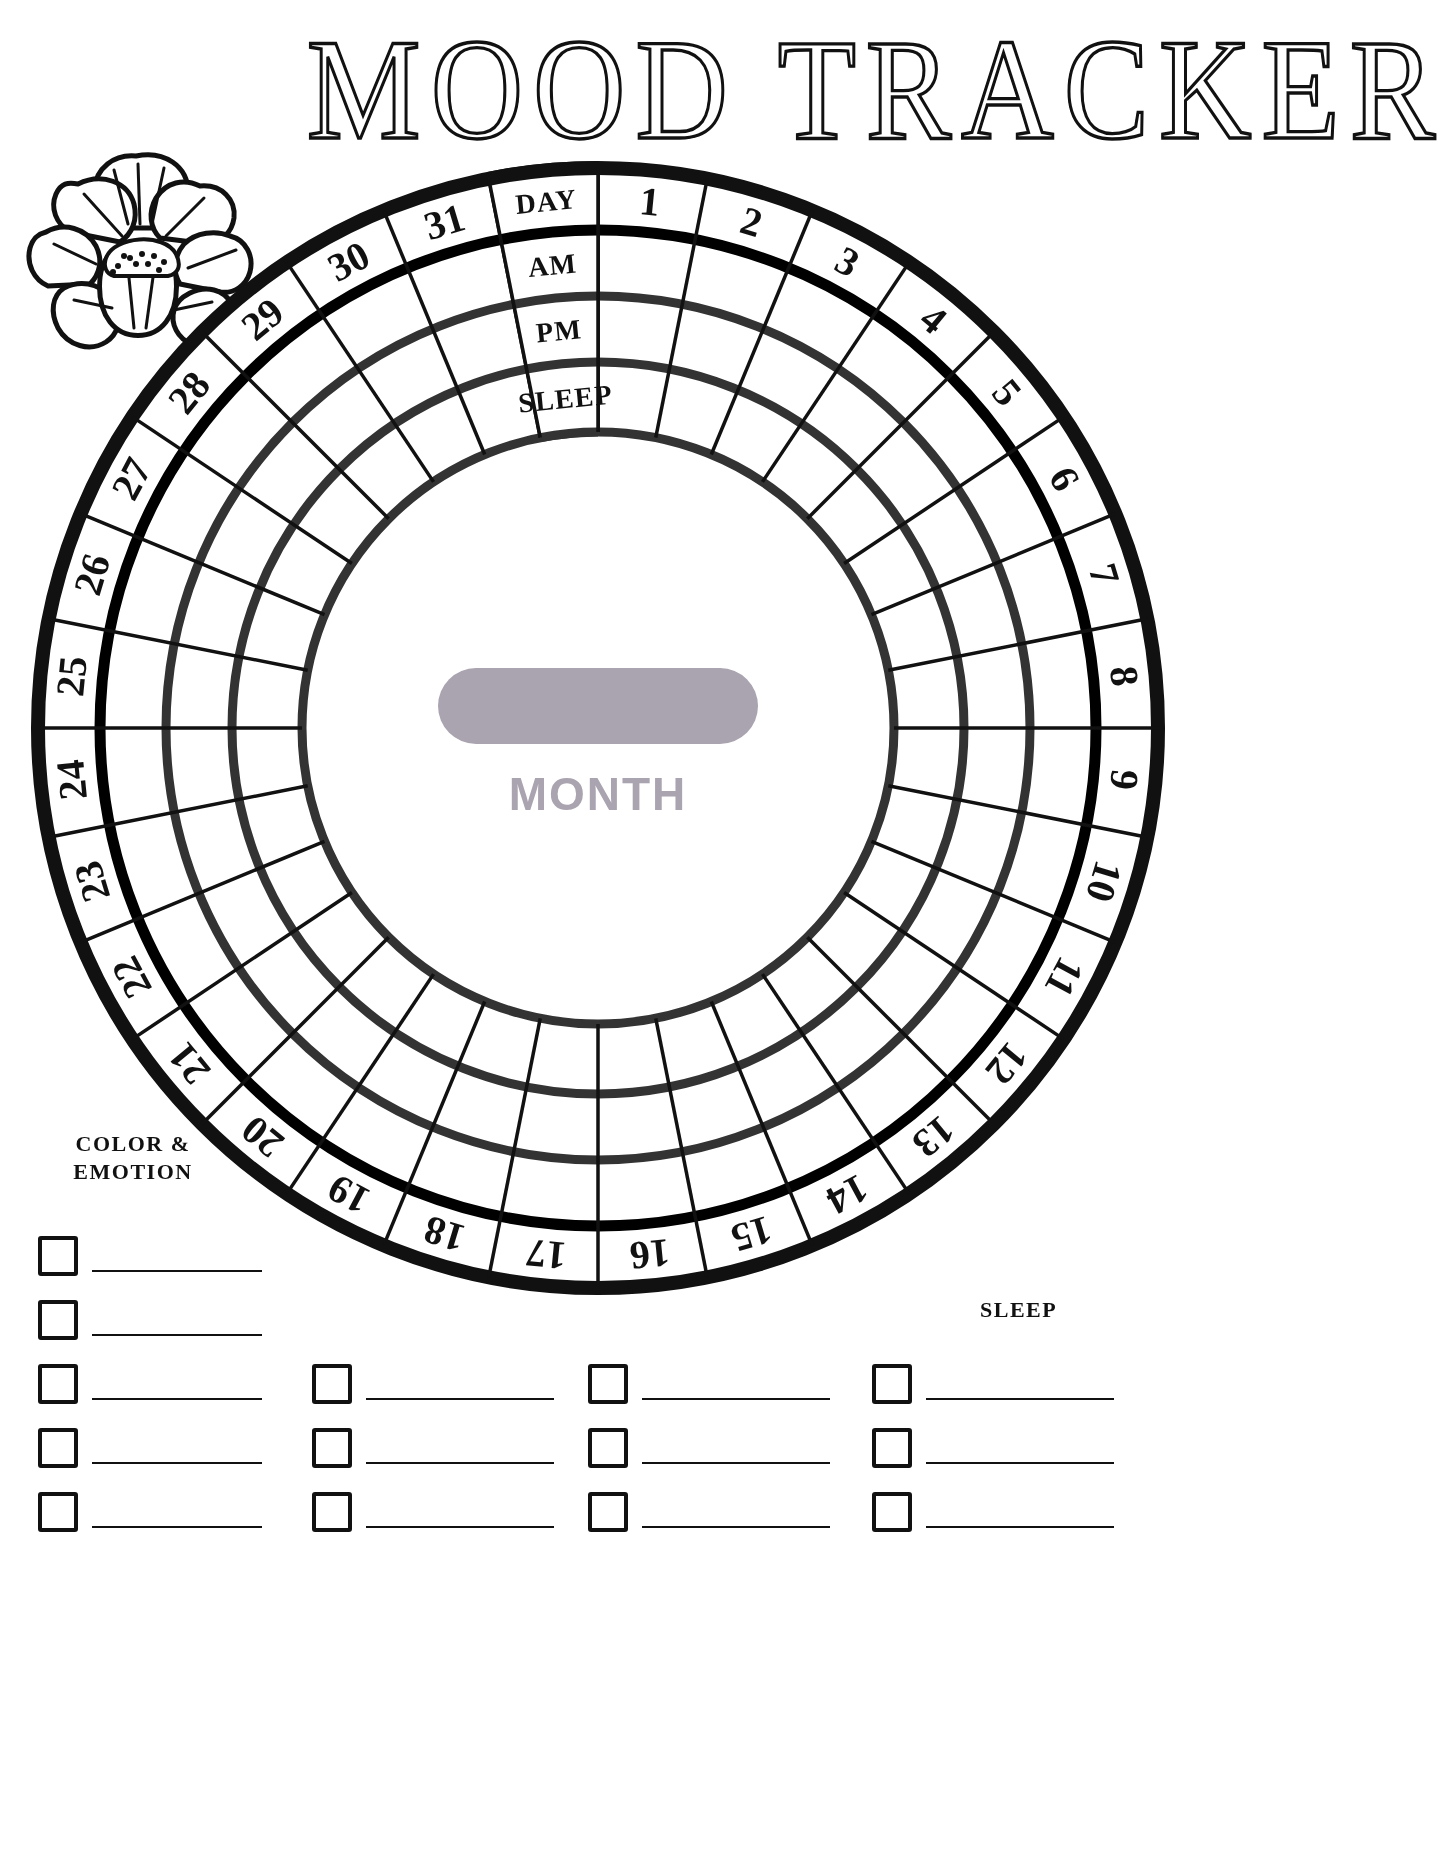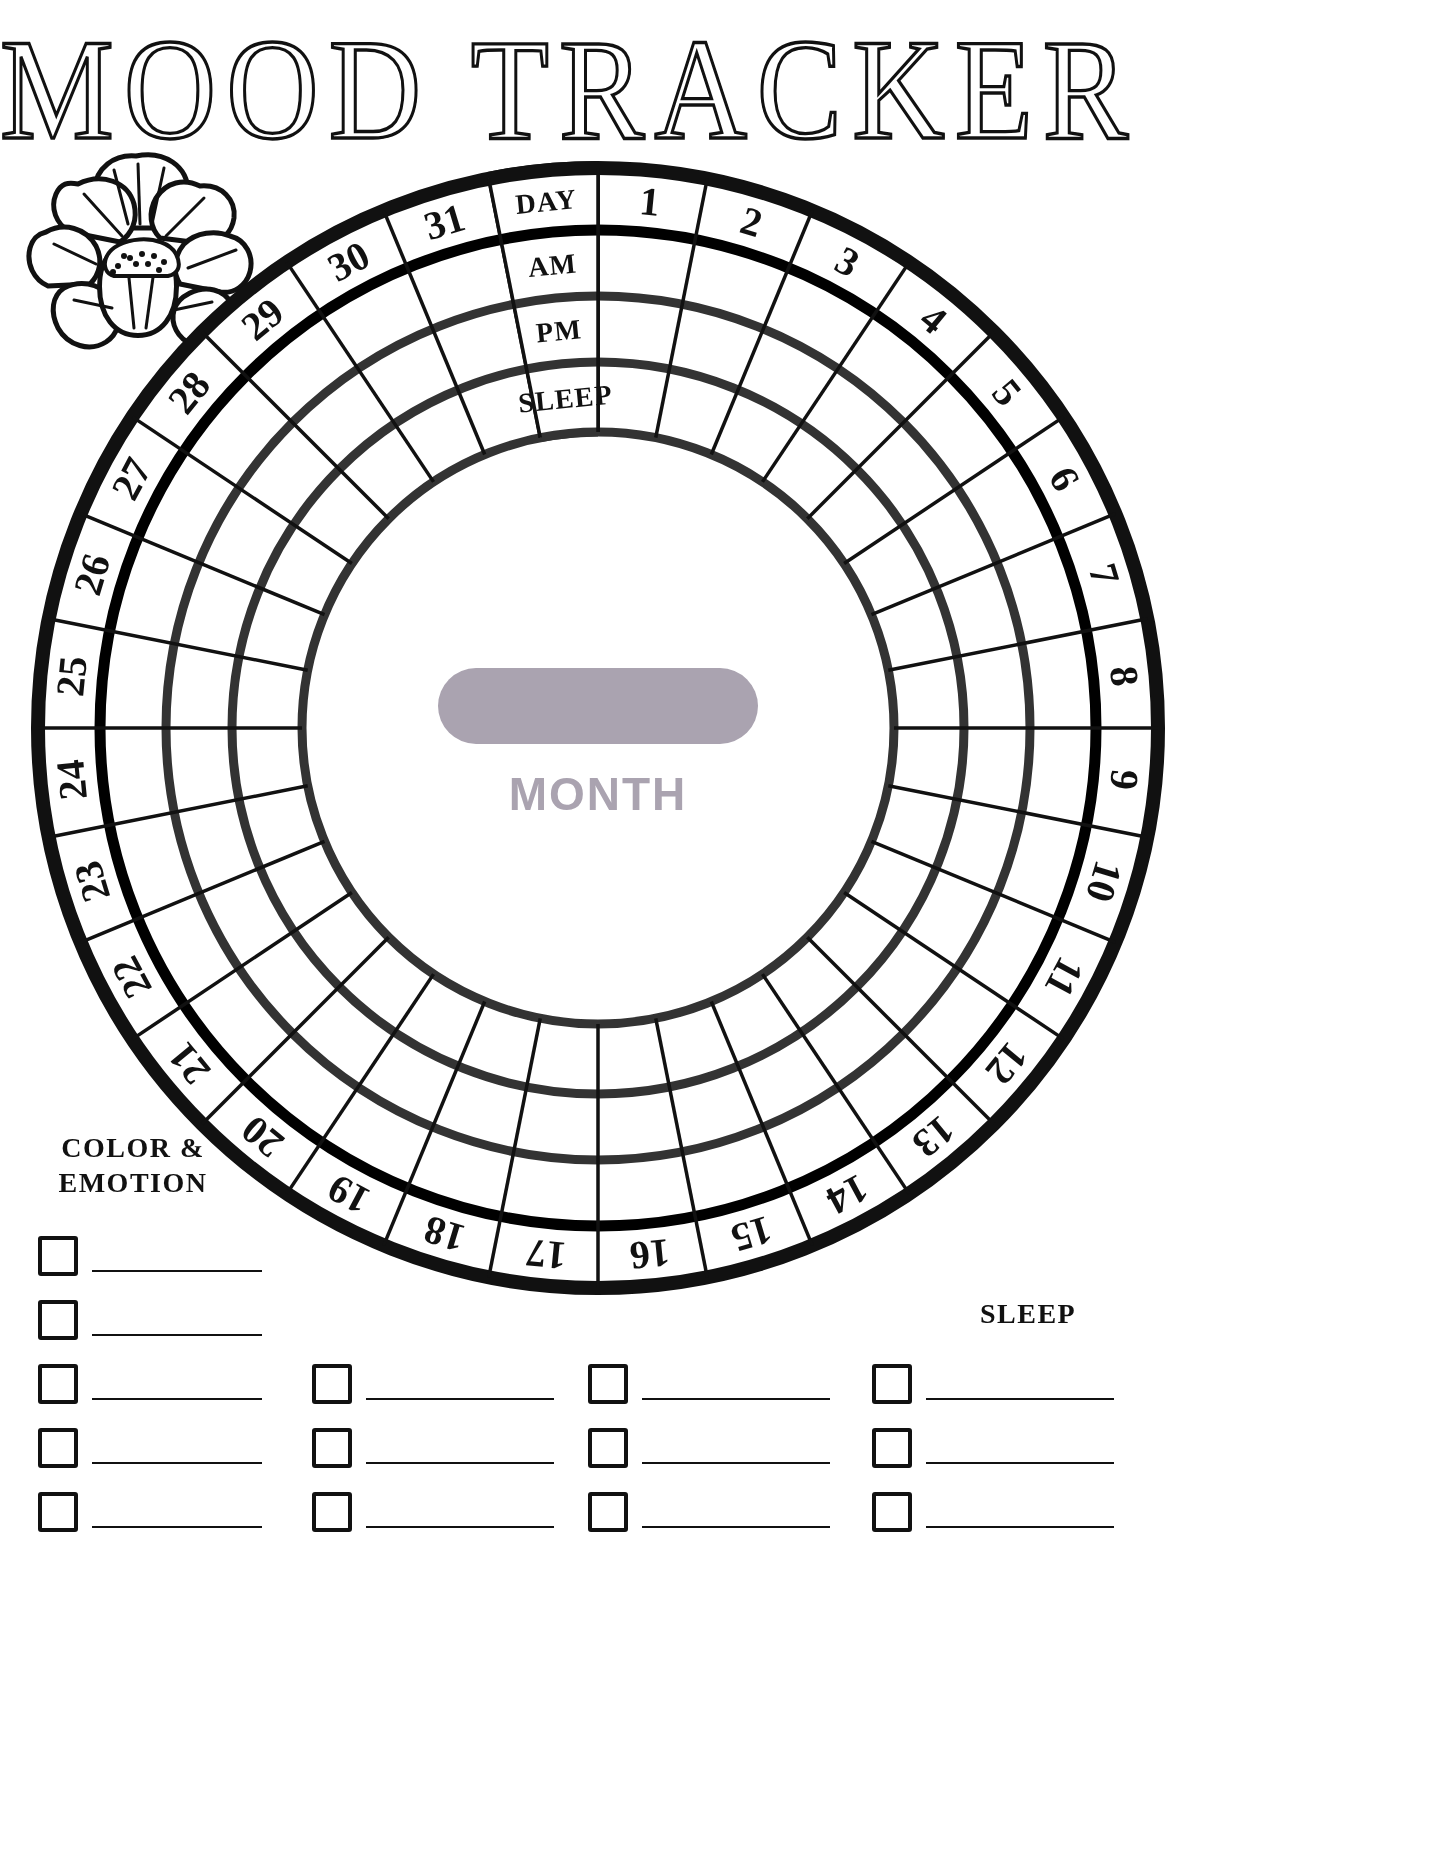--- a/index.html
+++ b/index.html
@@ -15,21 +15,21 @@
     font-family: "Liberation Sans", sans-serif;
     color: #000;
   }
 
   
   #title-area {
     position: absolute;
     left: 0;
     top: 18px;
     width: 1445px;
-    text-align: left;
+    text-align: right;
     pointer-events: none;
   }
   #page-title {
     display: inline-block;
     font-family: "Liberation Serif", serif;
     font-size: 128px;
     line-height: 1;
     font-weight: 400;
     letter-spacing: 10px;
     color: #ffffff;
@@ -86,21 +86,21 @@
     position: absolute;
     left: 0;
     top: 1120px;
     width: 1445px;
     height: 751px;
   }
   .legend-head {
     position: absolute;
     font-family: "Liberation Serif", serif;
     font-weight: bold;
-    font-size: 28px;
+    font-size: 22px;
     letter-spacing: 1.5px;
     line-height: 1.25;
     color: #111;
     white-space: pre-line;
   }
   #color-emotion-head { left: 38px; top: 10px; width: 190px; text-align: center; }
   #sleep-head { left: 980px; top: 176px; width: 120px; text-align: left; }
 
   .legend-col { position: absolute; }
   .legend-row {

